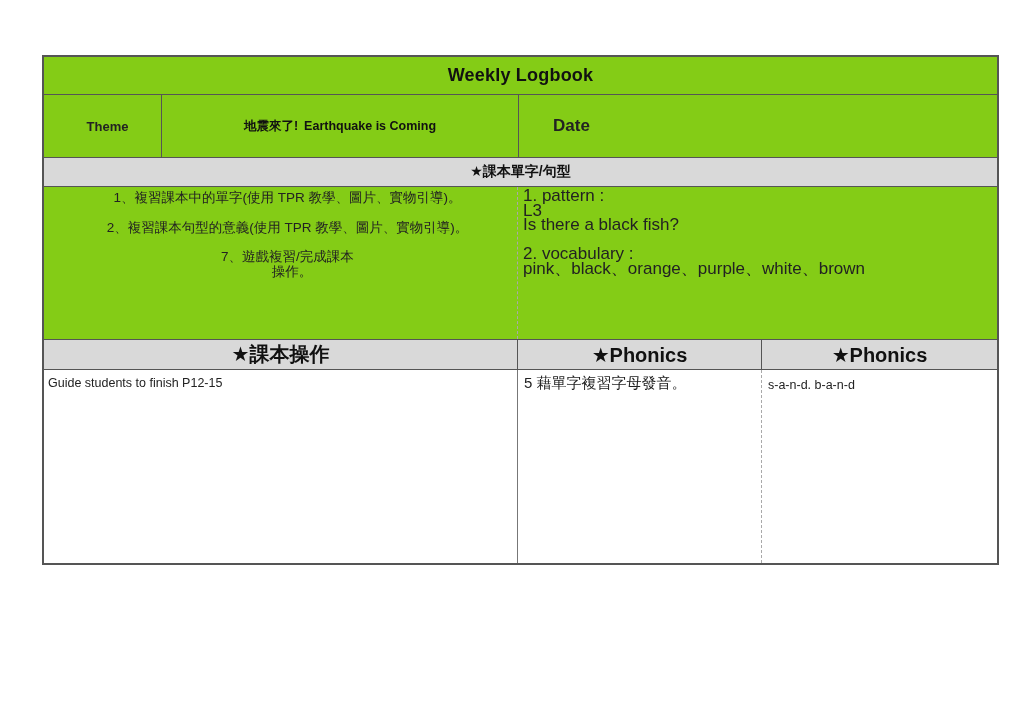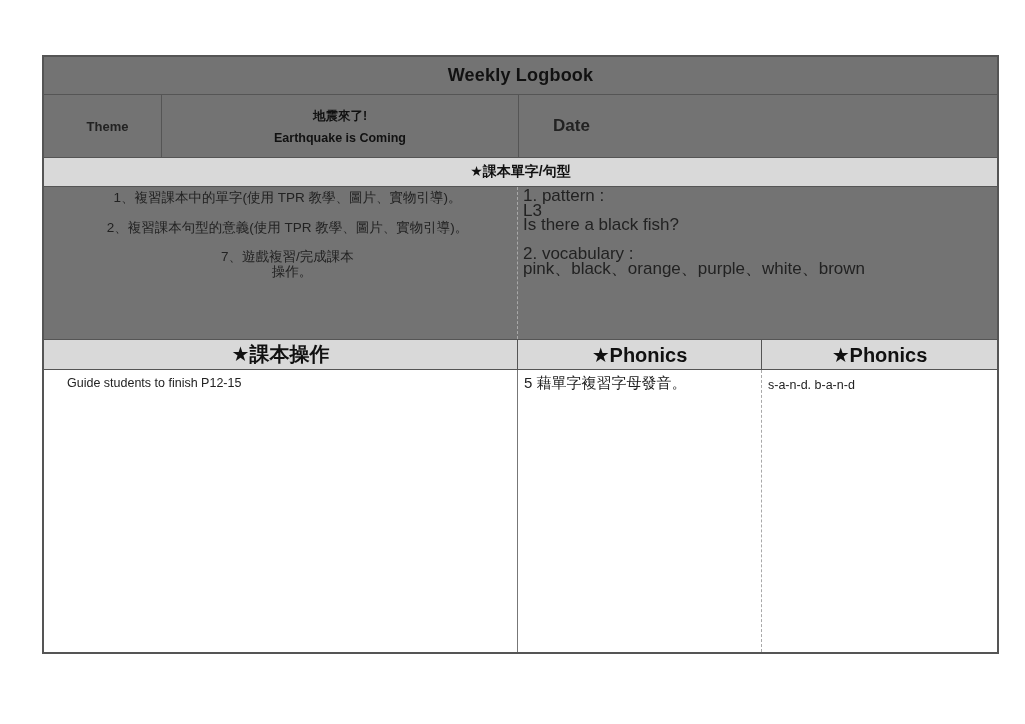--- a/index.html
+++ b/index.html
@@ -7,42 +7,42 @@
     width: 1025px; height: 724px;
     background: #ffffff;
     font-family: "Liberation Sans", "DejaVu Sans", sans-serif;
     color: #1a1a1a;
     overflow: hidden;
   }
   .page { position: relative; width: 1025px; height: 724px; background:#ffffff; }
 
   .logbook {
     position: absolute; left: 42px; top: 55px;
-    width: 957px; height: 599px;
+    width: 957px; height: 510px;
     border: 2px solid #555555;
     display: flex; flex-direction: column;
-    background: #737373;
+    background: #84cc16;
   }
 
   
   .title-row {
     height: 37px; display: flex; align-items: center; justify-content: center;
   }
   .title {
     font-size: 18px; font-weight: bold; letter-spacing: 0.2px; color:#111;
   }
 
   .head-band { height: 63px; display: flex; border-top: 1px solid #555555; }
   .theme-label-cell {
     width: 117px; display: flex; align-items: center; justify-content: center;
     font-size: 13px; font-weight: 600; color:#222;padding-left:10px;
   }
   .theme-detail-cell {
     width: 357px; border-left: 1px solid #555555;
-    display: flex; flex-direction: column; align-items: center; justify-content: center;
+    display: flex; flex-direction: row; align-items: center; justify-content: center;
     gap: 6px; text-align: center;
   }
   .theme-zh { font-size: 12.5px; font-weight: bold; color:#111; }
   .theme-en { font-size: 12.5px; font-weight: bold; color:#111; }
   .wd-stack { flex: 1; display: flex; flex-direction: column; }
   .wd-row { flex: 1; display: flex; }
   .wd-row + .wd-row { border-top: 1px solid #555555; }
   .wd-label-cell {
     width: 106px; border-left: 1px solid #555555;
     display: flex; align-items: center; justify-content: center;
@@ -80,21 +80,21 @@
   .banner2-cell {
     display: flex; align-items: center; justify-content: center;
     font-size: 20px; font-weight: bold; color:#111;
   }
   .banner2-a { width: 473px; }
   .banner2-b { width: 244px; border-left: 1px solid #555555; }
   .banner2-c { flex: 1; border-left: 1px solid #555555; }
 
   .content2-row { flex: 1; display: flex; border-top: 1px solid #555555; background:#fff; }
   .content2-a {
-    width: 473px; padding: 6px 23px; font-size: 12.5px; color:#222;
+    width: 473px; padding: 6px 4px; font-size: 12.5px; color:#222;
   }
   .content2-b {
     width: 244px; border-left: 1px solid #777777;
     padding: 4px 6px; font-size: 15px; color:#222;
   }
   .content2-c {
     flex: 1; border-left: 1px dashed #a9a9a9;
     padding: 8px 6px; font-size: 12.5px; color:#222;
   }
 </style>

